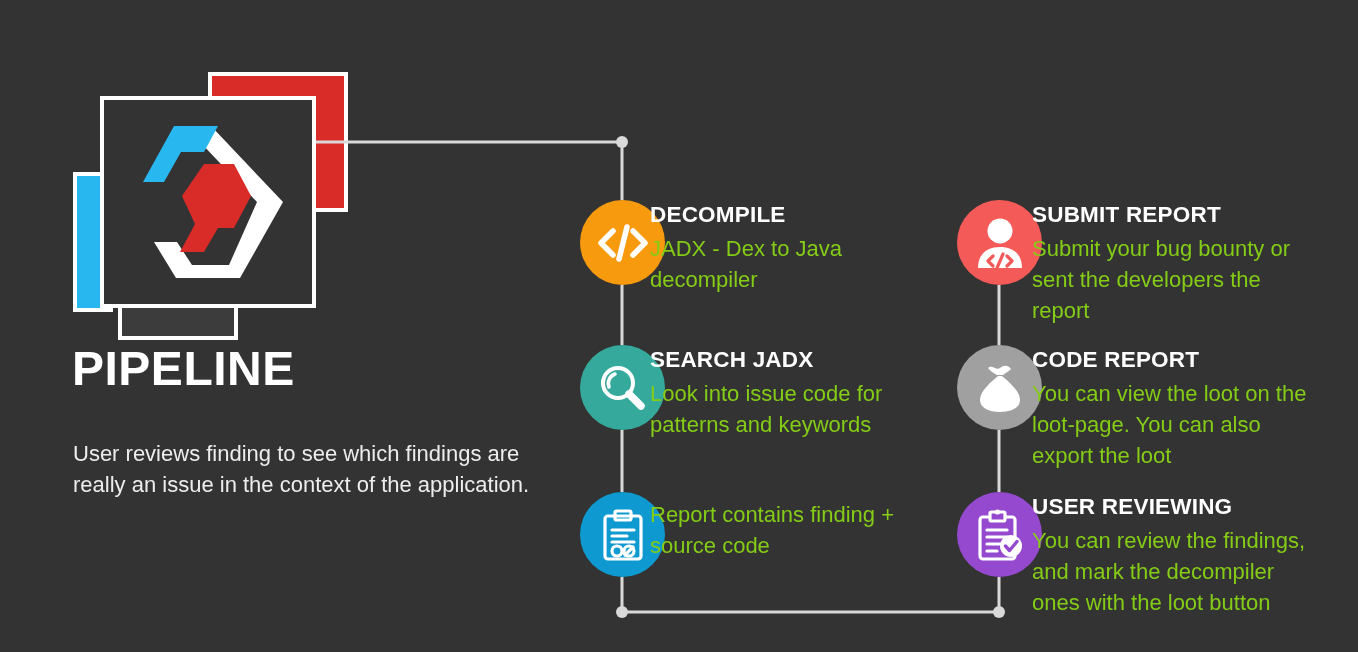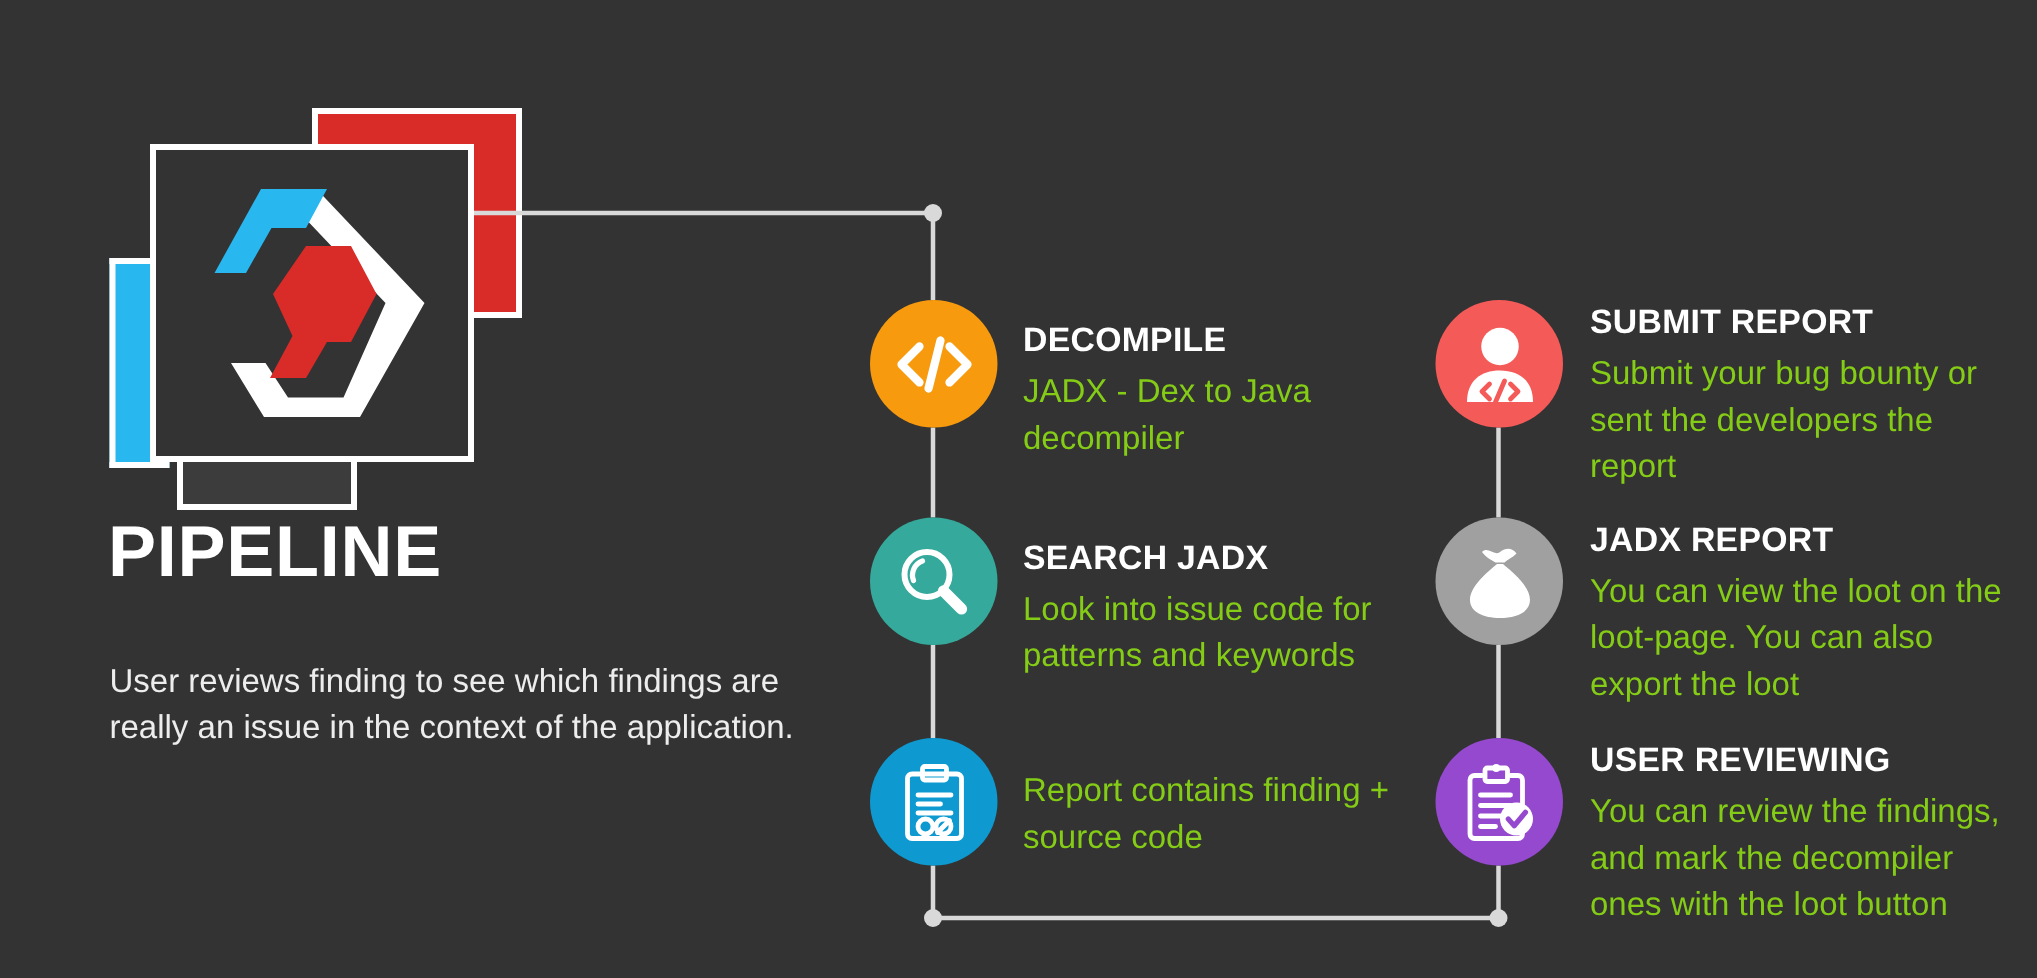--- a/index.html
+++ b/index.html
@@ -84,23 +84,23 @@
   }
   .step-desc {
     margin-top: 5px;
     font-size: 22px;
     color: #84cc16;
     line-height: 1.42;
   }
 
   
   .col-left  .step-circle { left: 580px; }
-  .col-left  .step-text   { left: 682px; margin-top: 12px; }
+  .col-left  .step-text   { left: 650px; }
   .col-right .step-circle { left: 957px; }
-  .col-right .step-text   { left: 1060px; }
+  .col-right .step-text   { left: 1032px; }
 
   .row-1 .step-circle, .row-1 .step-text { top: 200px; }
   .row-2 .step-circle, .row-2 .step-text { top: 345px; }
   .row-3 .step-circle, .row-3 .step-text { top: 492px; }
 
   .step-text.t1 { top: 202px; }
   .step-text.t2 { top: 347px; }
   .step-text.t3 { top: 494px; }
 
   .w-left  { width: 275px; }
@@ -231,21 +231,21 @@
   <div class="step col-right row-2">
     <div class="step-circle" style="background:#A0A0A0">
       <span>
         <svg width="50" height="52" viewBox="0 0 50 52">
           <path d="M13 6 C17 2 21 9 25 6 C29 3 33 3 36 7 C33 10 30 11 28 13 L22 13 C19 11 16 10 13 6 Z" fill="#ffffff"></path>
           <path d="M23 14 L27 14 C34 20 45 29 45 38 C45 46 36 50 25 50 C14 50 5 46 5 38 C5 29 16 20 23 14 Z" fill="#ffffff"></path>
         </svg>
       </span>
     </div>
     <div class="step-text t2 w-right">
-      <div class="step-title">JADX REPORT</div>
+      <div class="step-title">CODE REPORT</div>
       <div class="step-desc">You can view the loot on the loot-page. You can also export the loot</div>
     </div>
   </div>
 
   <div class="step col-right row-3">
     <div class="step-circle" style="background:#9549CF">
       <span>
         <svg width="52" height="54" viewBox="0 0 52 54">
           <g stroke="#ffffff" fill="none" stroke-width="3.2" stroke-linecap="round" stroke-linejoin="round">
             <path d="M33 9 H38 a3 3 0 0 1 3 3 V29"></path>

